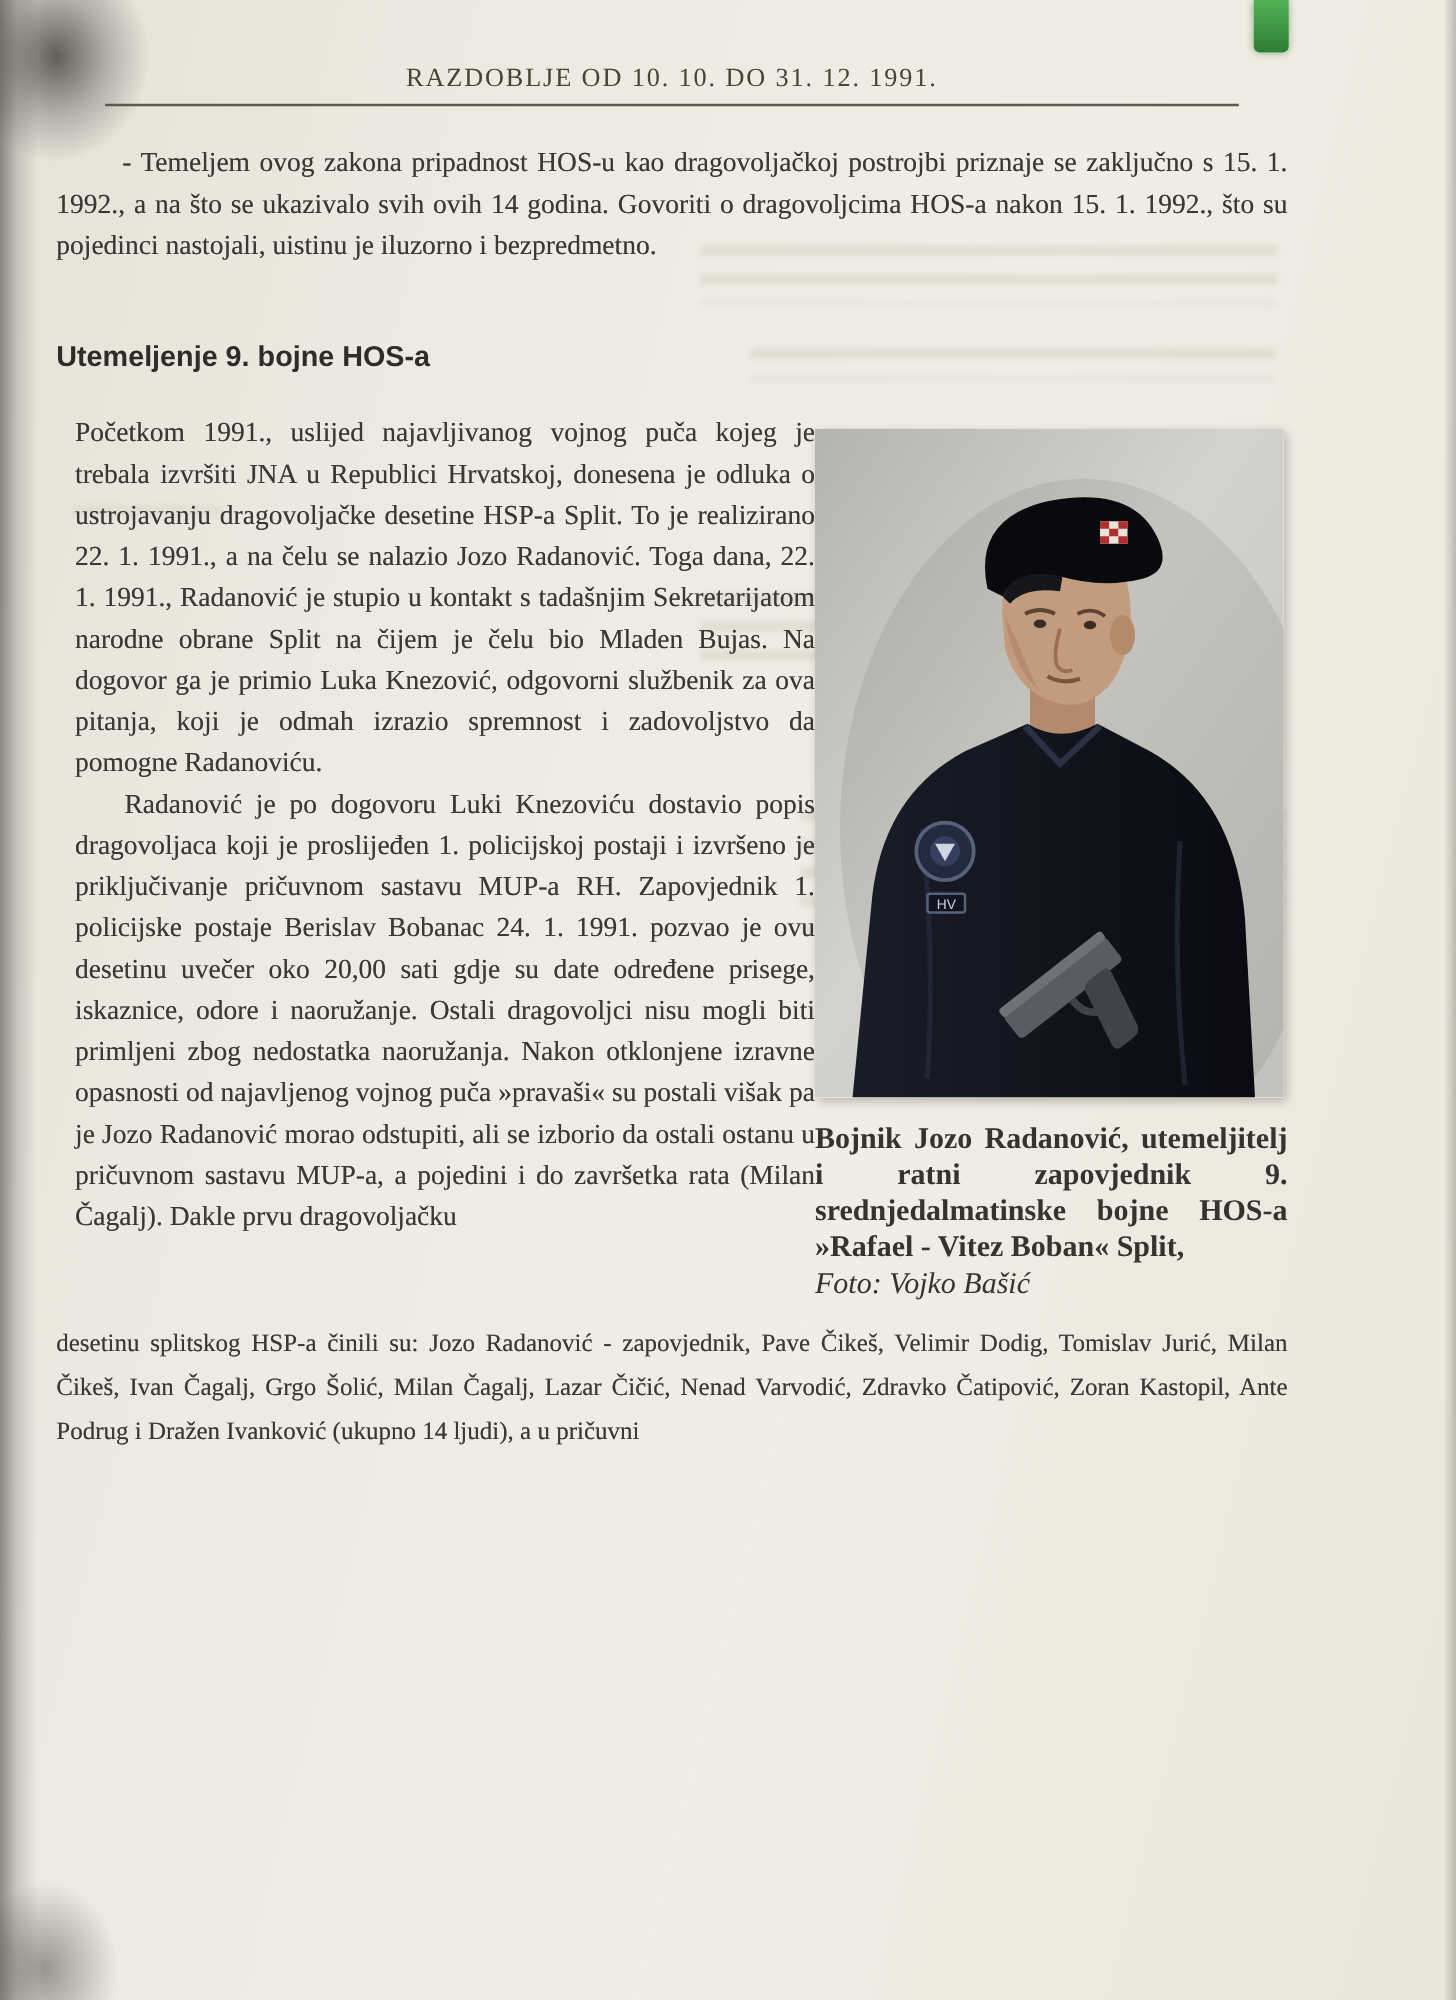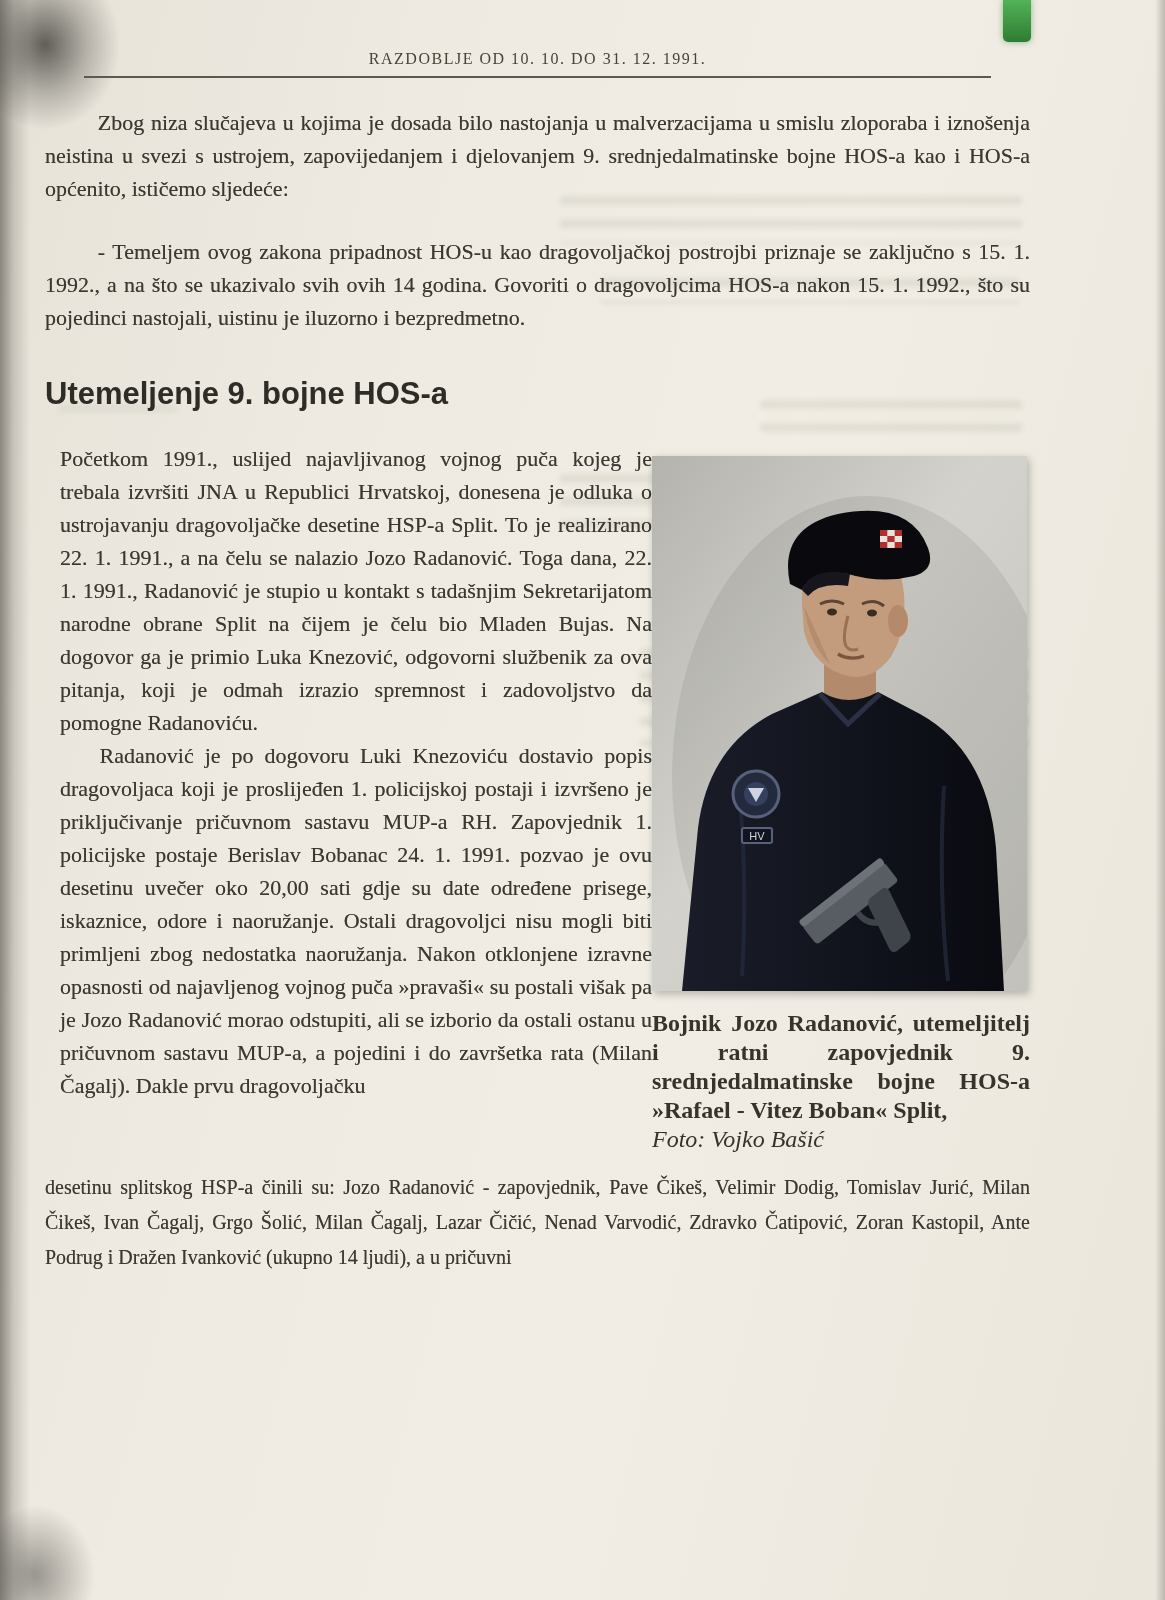--- a/index.html
+++ b/index.html
@@ -28,27 +28,27 @@
     background:repeating-linear-gradient(180deg,rgba(118,122,104,.15) 0 9px,transparent 9px 23px);}
   .g1{left:560px;top:196px;width:462px;height:48px;}
   .g2{left:600px;top:278px;width:420px;height:26px;}
   .g3{left:760px;top:400px;width:262px;height:32px;}
   .g4{left:560px;top:474px;width:460px;height:58px;}
   .g5{left:640px;top:648px;width:388px;height:98px;}
   .g6{left:58px;top:404px;width:120px;height:20px;opacity:.5;}
   
   .content{position:relative;padding:50px 135px 0 45px;}
   .hdr{width:92%;margin:0 auto 28px auto;text-align:center;
-    font-size:16px;letter-spacing:1.5px;color:#474337;
+    font-size:21px;letter-spacing:1.5px;color:#474337;
     padding-bottom:8px;border-bottom:2px solid #5d594e;}
   p.body{margin:0 0 30px 0;font-size:22px;line-height:33px;text-align:justify;
     text-shadow:0 0 .5px rgba(59,56,50,.6);}
   p.indent{text-indent:2.4em;}
-  h2.sec{margin:42px 0 30px 0;font-family:"Liberation Sans",sans-serif;
-    font-weight:bold;font-size:31px;color:#2e2c27;}
+  h2.sec{margin:60px 0 30px 0;font-family:"Liberation Sans",sans-serif;
+    font-weight:bold;font-size:23px;color:#2e2c27;}
   .cols{display:flex;align-items:flex-start;justify-content:flex-end;}
   .col-text{width:592px;}
   .col-text p.body{margin-bottom:0;}
   .col-text p.p2{text-indent:1.8em;}
   .col-photo{width:378px;}
   figure{margin:14px 0 0 0;}
   .photo-frame{width:375px;height:535px;box-shadow:2px 3px 8px rgba(0,0,0,.25);}
   figcaption{margin-top:14px;font-size:24px;line-height:29px;font-weight:bold;
     color:#36332d;text-align:justify;}
   .credit{font-style:italic;font-weight:normal;display:block;}
@@ -69,21 +69,20 @@
   <div class="ghost g2"></div>
   <div class="ghost g3"></div>
   <div class="ghost g4"></div>
   <div class="ghost g5"></div>
   <div class="ghost g6"></div>
 
   <div class="content">
 
     <div class="hdr">RAZDOBLJE OD 10. 10. DO 31. 12. 1991.</div>
 
-    <p class="body indent">Zbog niza slučajeva u kojima je dosada bilo nastojanja u malverzacijama u smislu zloporaba i iznošenja neistina u svezi s ustrojem, zapovijedanjem i djelovanjem 9. srednjedalmatinske bojne HOS-a kao i HOS-a općenito, ističemo sljedeće:</p>
     <p class="body indent">- Temeljem ovog zakona pripadnost HOS-u kao dragovoljačkoj postrojbi priznaje se zaključno s 15. 1. 1992., a na što se ukazivalo svih ovih 14 godina. Govoriti o dragovoljcima HOS-a nakon 15. 1. 1992., što su pojedinci nastojali, uistinu je iluzorno i bezpredmetno.</p>
 
     <h2 class="sec">Utemeljenje 9. bojne HOS-a</h2>
 
     <div class="cols">
       <div class="col-text">
         <p class="body p1">Početkom 1991., uslijed najavljivanog vojnog puča kojeg je trebala izvršiti JNA u Republici Hrvatskoj, donesena je odluka o ustrojavanju dragovoljačke desetine HSP-a Split. To je realizirano 22. 1. 1991., a na čelu se nalazio Jozo Radanović. Toga dana, 22. 1. 1991., Radanović je stupio u kontakt s tadašnjim Sekretarijatom narodne obrane Split na čijem je čelu bio Mladen Bujas. Na dogovor ga je primio Luka Knezović, odgovorni službenik za ova pitanja, koji je odmah izrazio spremnost i zadovoljstvo da pomogne Radanoviću.</p>
         <p class="body p2">Radanović je po dogovoru Luki Knezoviću dostavio popis dragovoljaca koji je proslijeđen 1. policijskoj postaji i izvršeno je priključivanje pričuvnom sastavu MUP-a RH. Zapovjednik 1. policijske postaje Berislav Bobanac 24. 1. 1991. pozvao je ovu desetinu uvečer oko 20,00 sati gdje su date određene prisege, iskaznice, odore i naoružanje. Ostali dragovoljci nisu mogli biti primljeni zbog nedostatka naoružanja. Nakon otklonjene izravne opasnosti od najavljenog vojnog puča »pravaši« su postali višak pa je Jozo Radanović morao odstupiti, ali se izborio da ostali ostanu u pričuvnom sastavu MUP-a, a pojedini i do završetka rata (Milan Čagalj). Dakle prvu dragovoljačku</p>
       </div>
 

